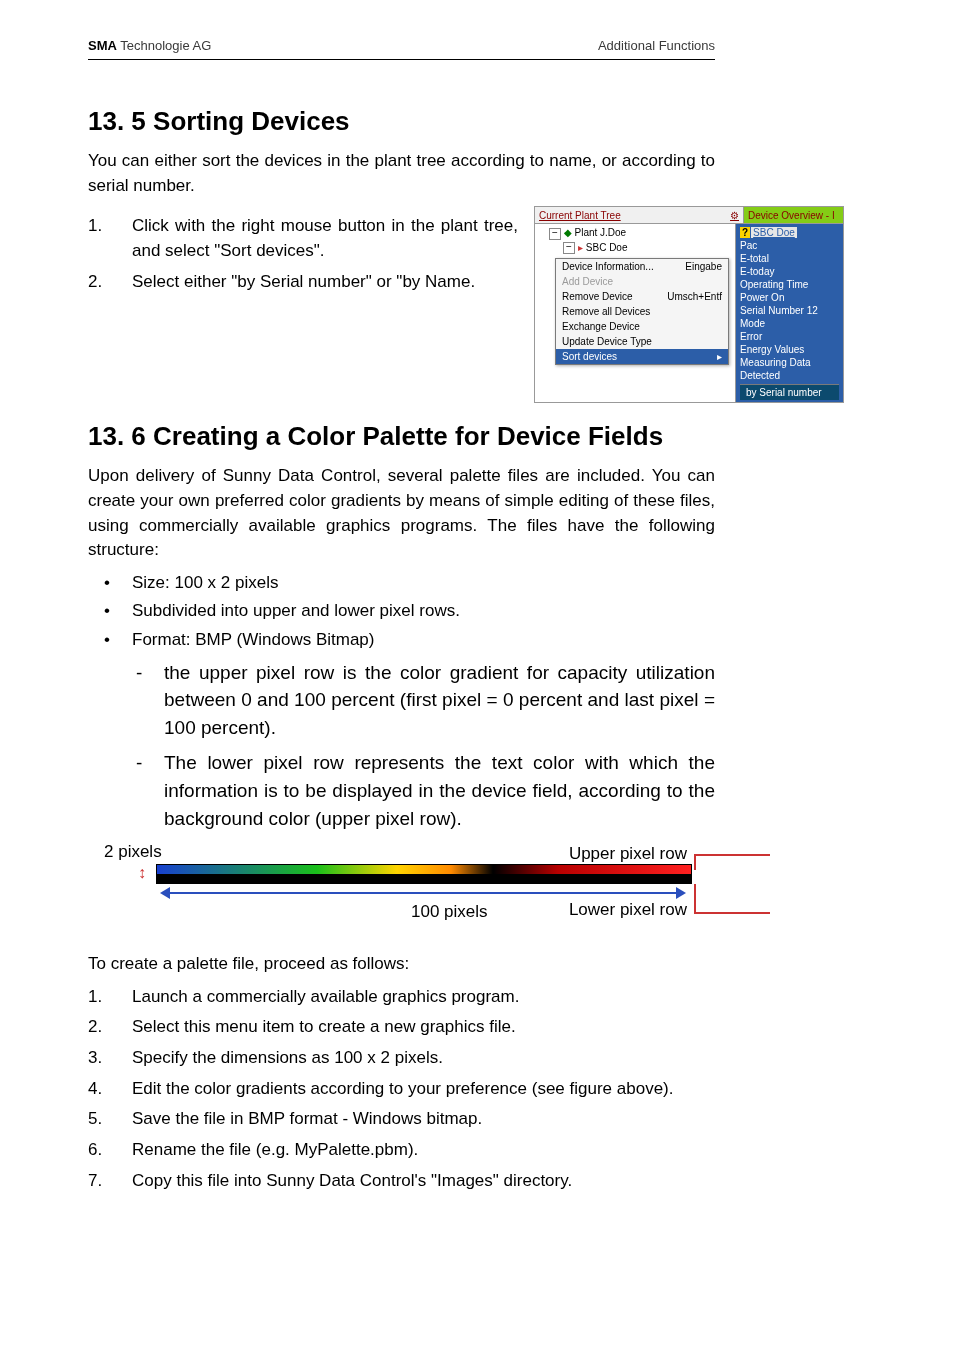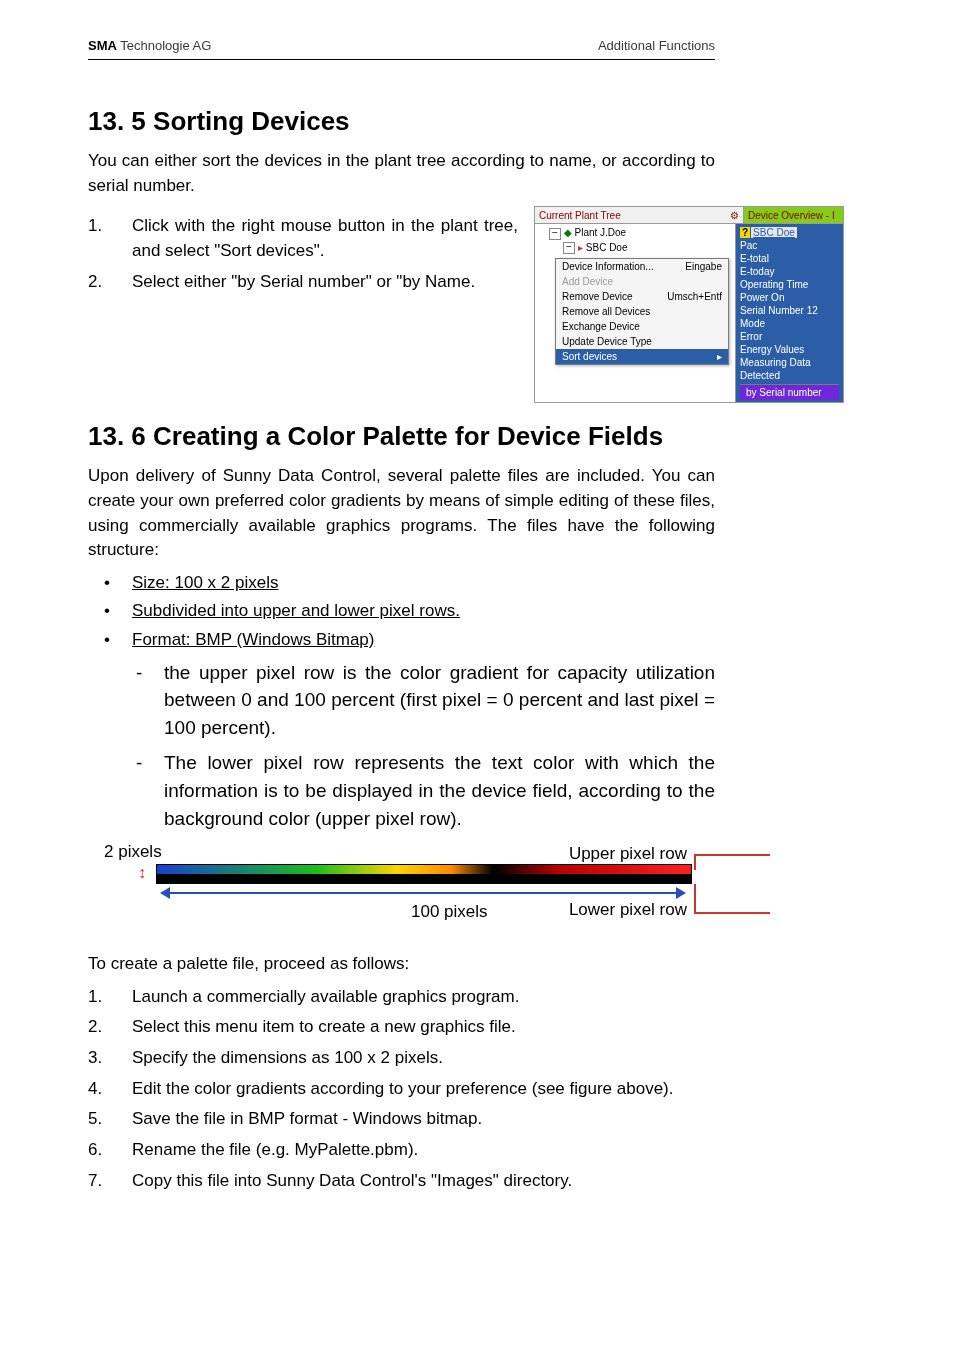--- a/index.html
+++ b/index.html
@@ -84,20 +84,21 @@
   }
   .ss-treehdr {
     flex: 0 0 200px;
     background: #f0f0f0;
     border: 1px solid #999;
     display: flex;
     align-items: center;
     justify-content: space-between;
     padding: 0 4px;
     color: #800;
+    text-decoration: underline;
   }
   .ss-devhdr {
     flex: 1;
     background: #84cc16;
     border: 1px solid #999;
     border-left: none;
     display: flex;
     align-items: center;
     padding: 0 4px;
     color: #800;
@@ -153,21 +154,21 @@
     align-items: center;
   }
   .ctx-item.disabled {
     color: #9a9a9a;
   }
   .ctx-item.hl {
     background: #2c5ea8;
     color: #fff;
   }
   .ctx-sub {
-    background: #6d28d9;
+    background: #0c4a6e;
     color: #fff;
     padding: 2px 6px;
     border-top: 1px solid #7a7a7a;
   }
   .side-item {
     padding: 1px 0;
     white-space: nowrap;
   }
   .side-hl {
     background: #e6e6e6;
@@ -181,21 +182,20 @@
     color: #000;
     padding: 0 2px;
     font-weight: bold;
     margin-right: 1px;
   }
 
   .bullets {
     list-style: none;
     margin: 6px 0 0 0;
     padding: 0;
-    text-decoration: underline;
   }
   .bullets > li {
     font-size: 17px;
     line-height: 1.45;
     padding-left: 44px;
     position: relative;
     margin-bottom: 4px;
   }
   .bullets > li::before {
     content: "•";

